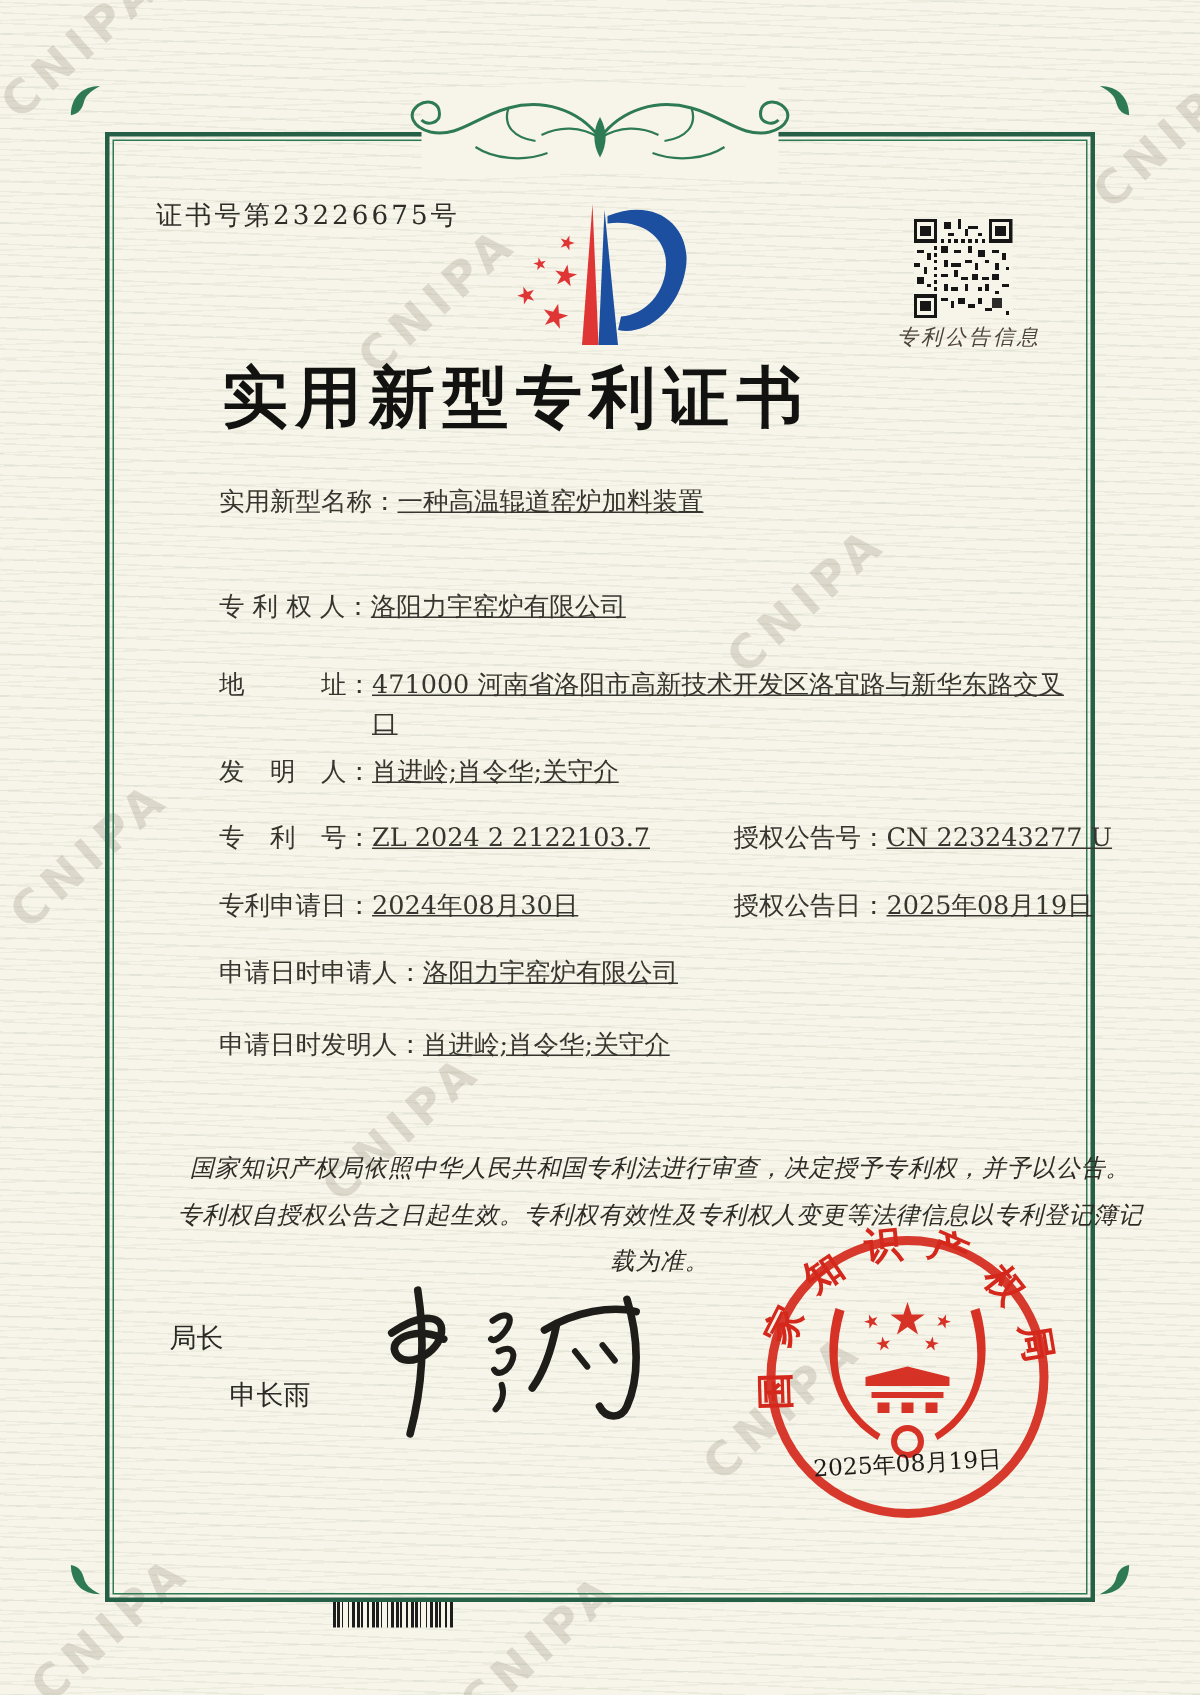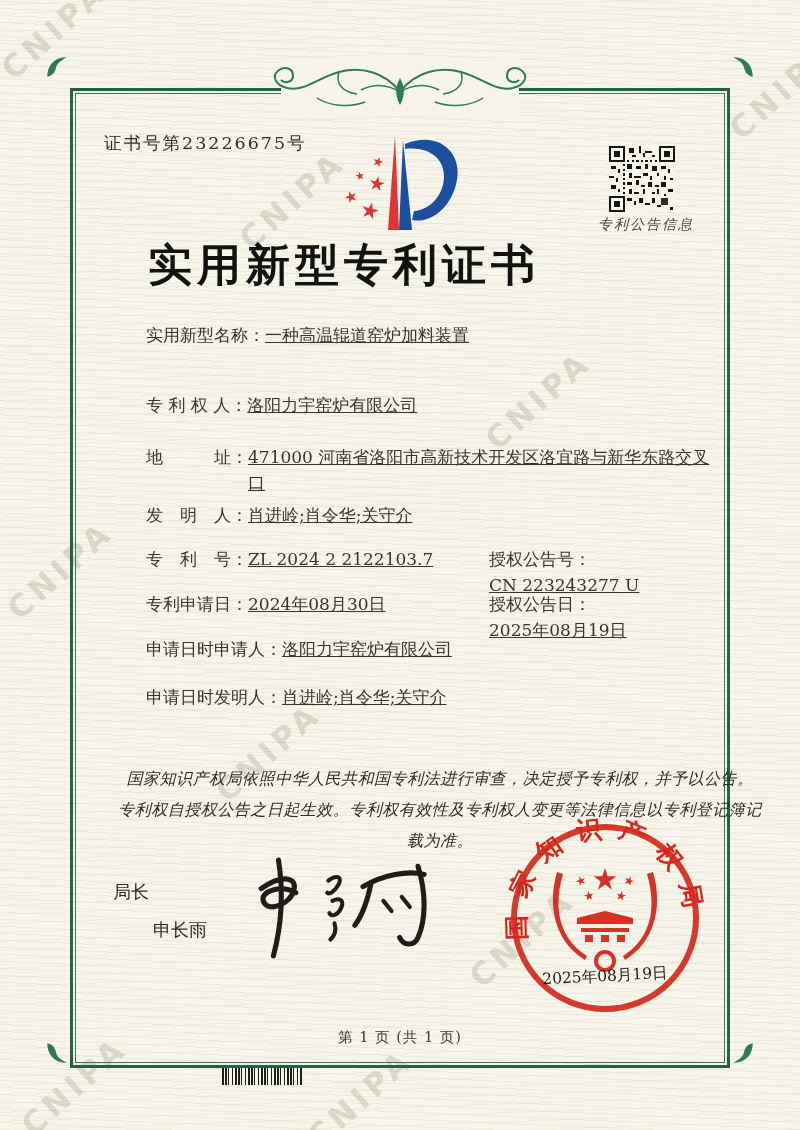--- a/index.html
+++ b/index.html
@@ -37,21 +37,21 @@
   .abs{position:absolute;z-index:3;}
   .cert-no{left:104px;top:131px;font-size:17.5px;letter-spacing:2px;color:#2f2d28;}
   .logo{left:336px;top:118px;width:158px;height:120px;}
   .qr{left:609px;top:146px;width:66px;height:66px;}
   .qr-caption{left:586px;top:216px;width:120px;text-align:center;font-size:14px;color:#4c443c;letter-spacing:2px;font-style:italic;}
   .title{left:0;top:236px;width:688px;text-align:center;font-size:44px;font-weight:bold;letter-spacing:5px;color:#121210;}
   .fields{left:112px;top:320px;width:580px;font-size:17px;line-height:26px;}
   .frow{position:absolute;left:0;display:flex;margin-left:34px;}
   .flabel{white-space:pre;color:#37352f;}
   .fvalue{white-space:pre-wrap;color:#37352f;text-decoration:underline;}
-  .rcol{position:absolute;left:343px;top:0;display:flex;flex-direction:column;}
+  .rcol{position:absolute;left:343px;top:0;display:flex;}
   .legal{left:75px;top:763px;width:650px;text-align:center;font-size:16px;line-height:31px;
          font-style:italic;color:#2e2c27;letter-spacing:.5px;margin-left:40px;}
   .sig-role{left:113px;top:880px;font-size:18px;color:#2b2a26;font-family:"DejaVu Sans","Liberation Sans",sans-serif;}
   .sig-name{left:113px;top:918px;font-size:18px;color:#2b2a26;font-family:Liberation Sans, sans-serif;margin-left:40px;}
   .sig-svg{left:222px;top:852px;width:225px;height:112px;}
   .seal{left:505px;top:818px;width:200px;height:200px;z-index:4;}
   .footer{left:0;top:1028px;width:800px;text-align:center;font-size:14.5px;color:#3c3a34;letter-spacing:1px;}
   .barcode{
     left:222px;top:1068px;width:80px;height:17px;
     background:repeating-linear-gradient(90deg,
@@ -286,16 +286,15 @@
       <rect x="80" y="117" width="8" height="7"></rect>
         <rect x="96" y="117" width="8" height="7"></rect>
         <rect x="112" y="117" width="8" height="7"></rect>
       <path d="M58,56 C48,90 54,120 82,138 L80,142 C50,124 42,88 52,54 Z"></path>
       <path d="M142,56 C152,90 146,120 118,138 L120,142 C150,124 158,88 148,54 Z"></path>
       <circle cx="100" cy="143" r="9" fill="none" stroke="#d5281c" stroke-width="4"></circle>
     </g>
     <text class="seal-date" x="100" y="163" text-anchor="middle" transform="rotate(-3 100 160)">2025年08月19日</text>
   </svg>
 
-  <div class="abs footer">第 1 页 (共 1 页)</div>
   <div class="abs barcode"></div>
 
 </div>
 
 </body></html>

